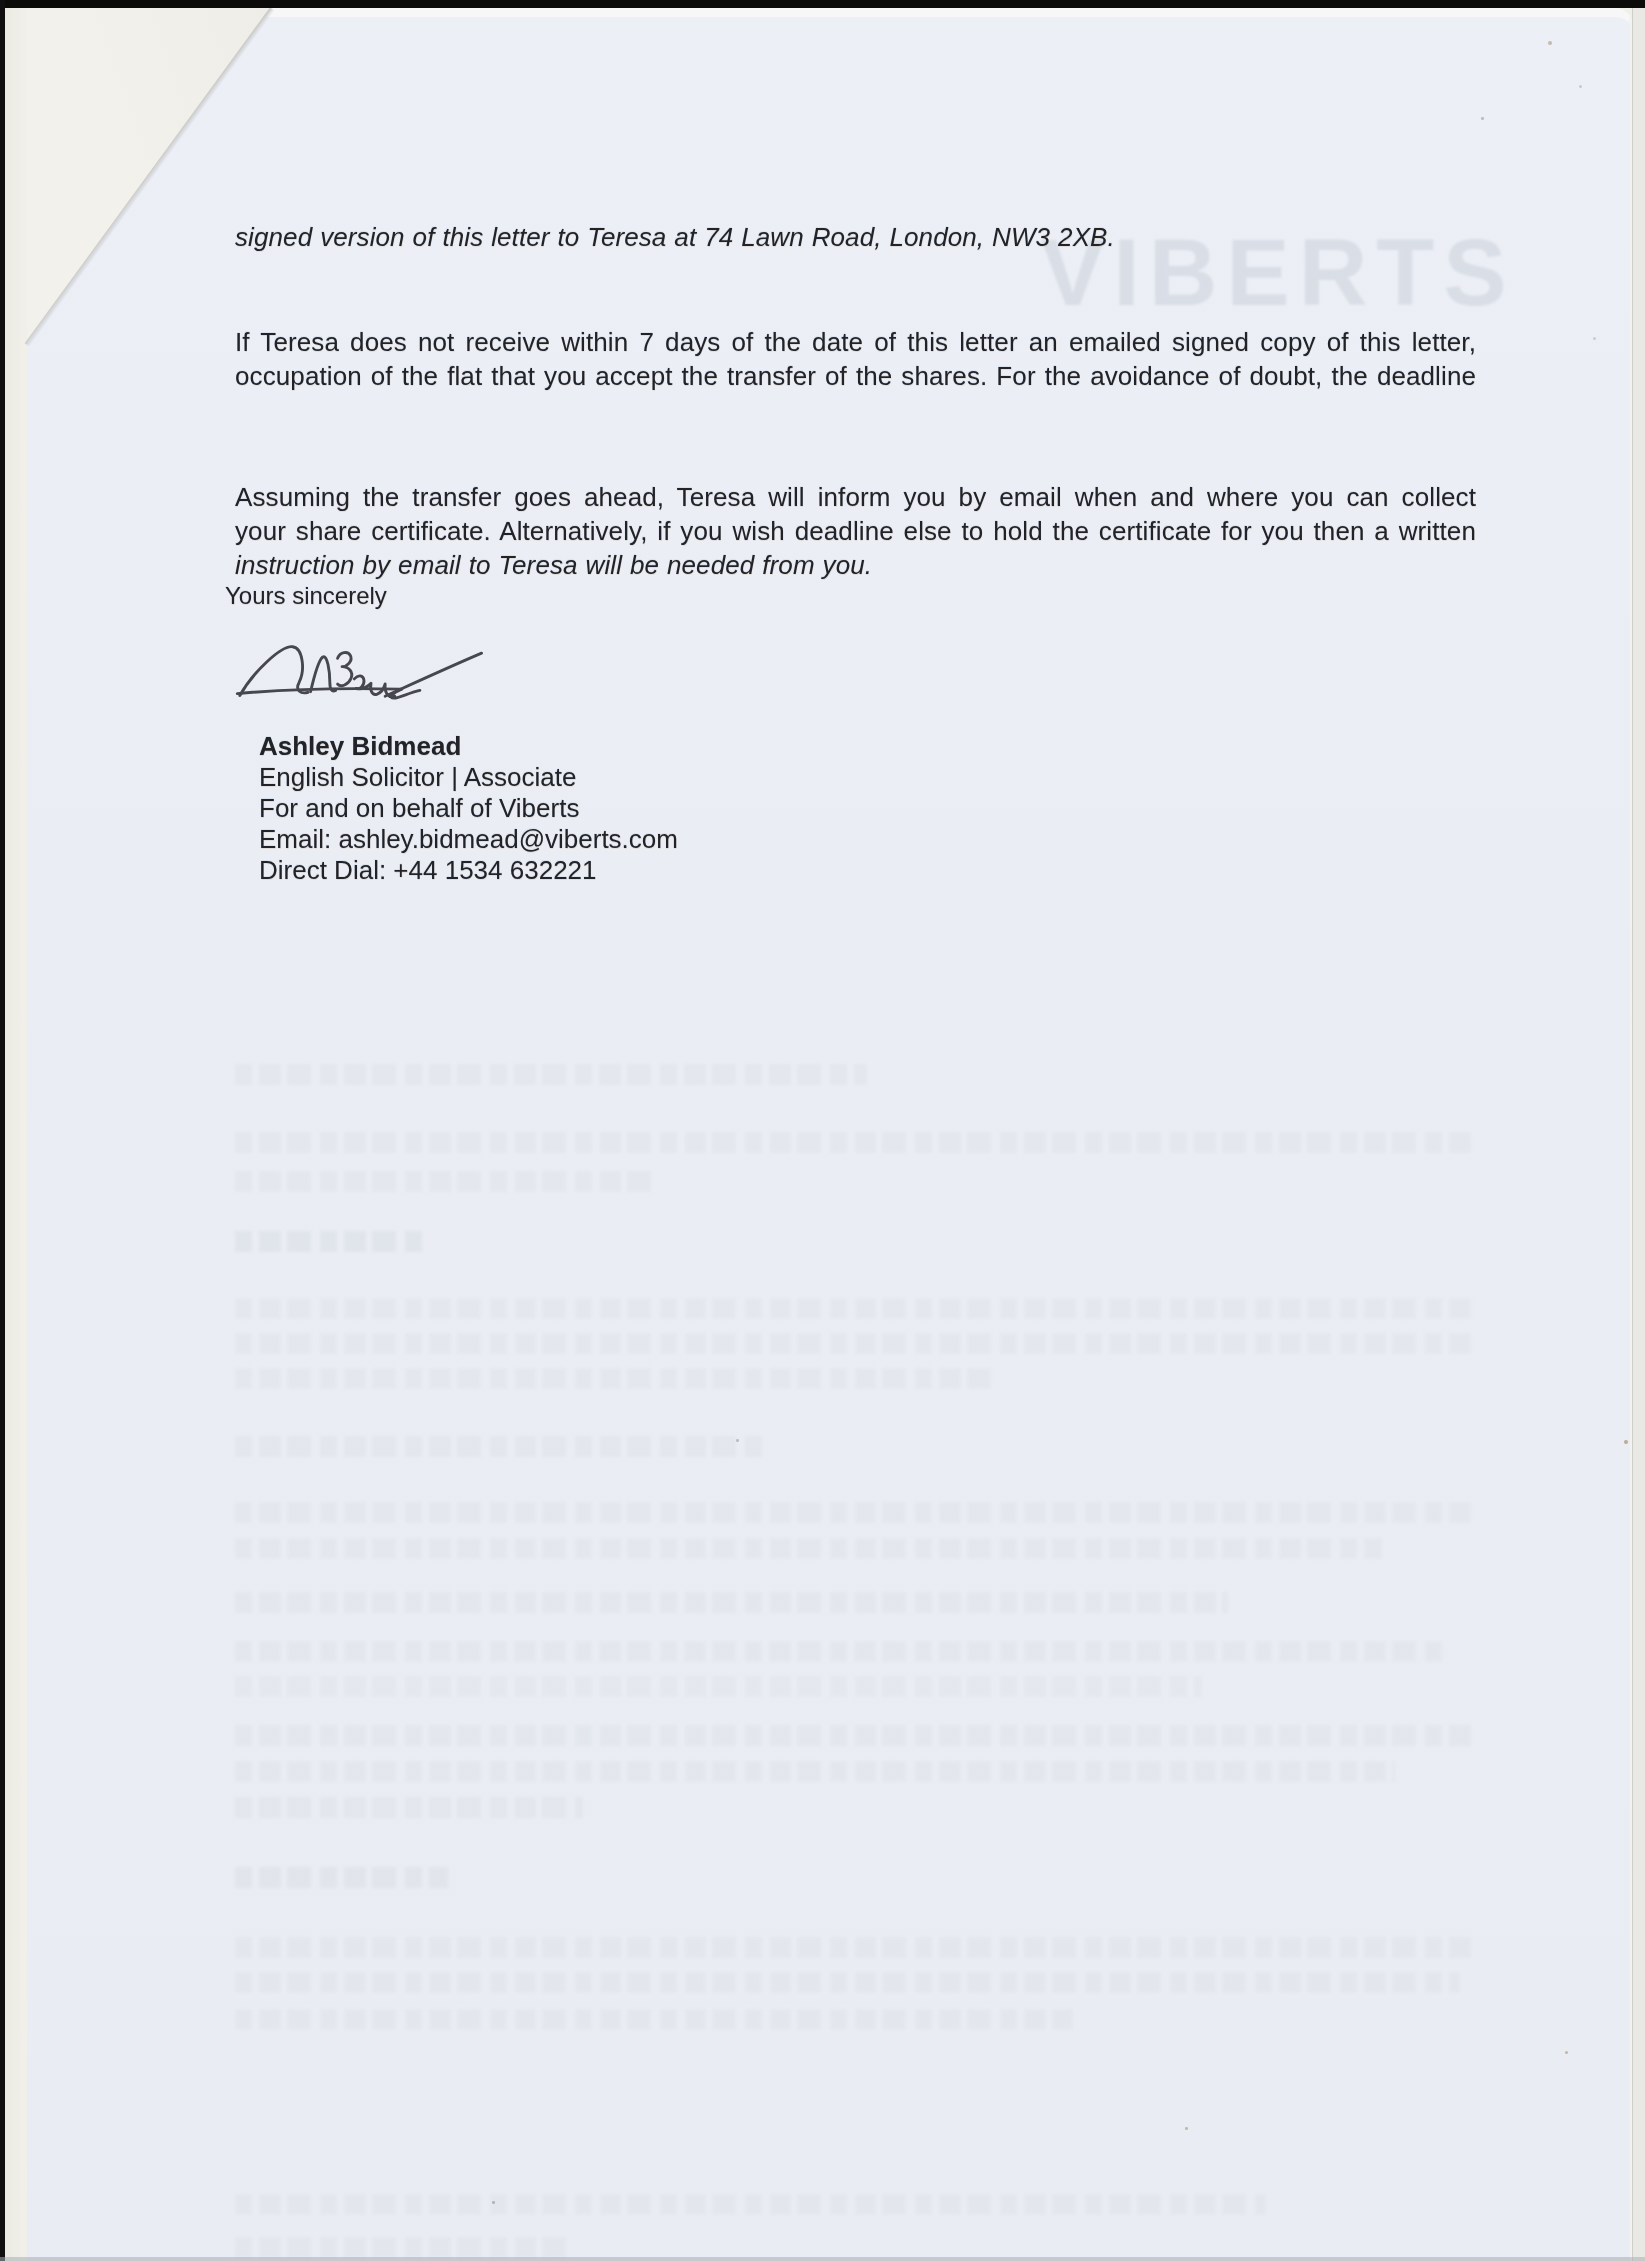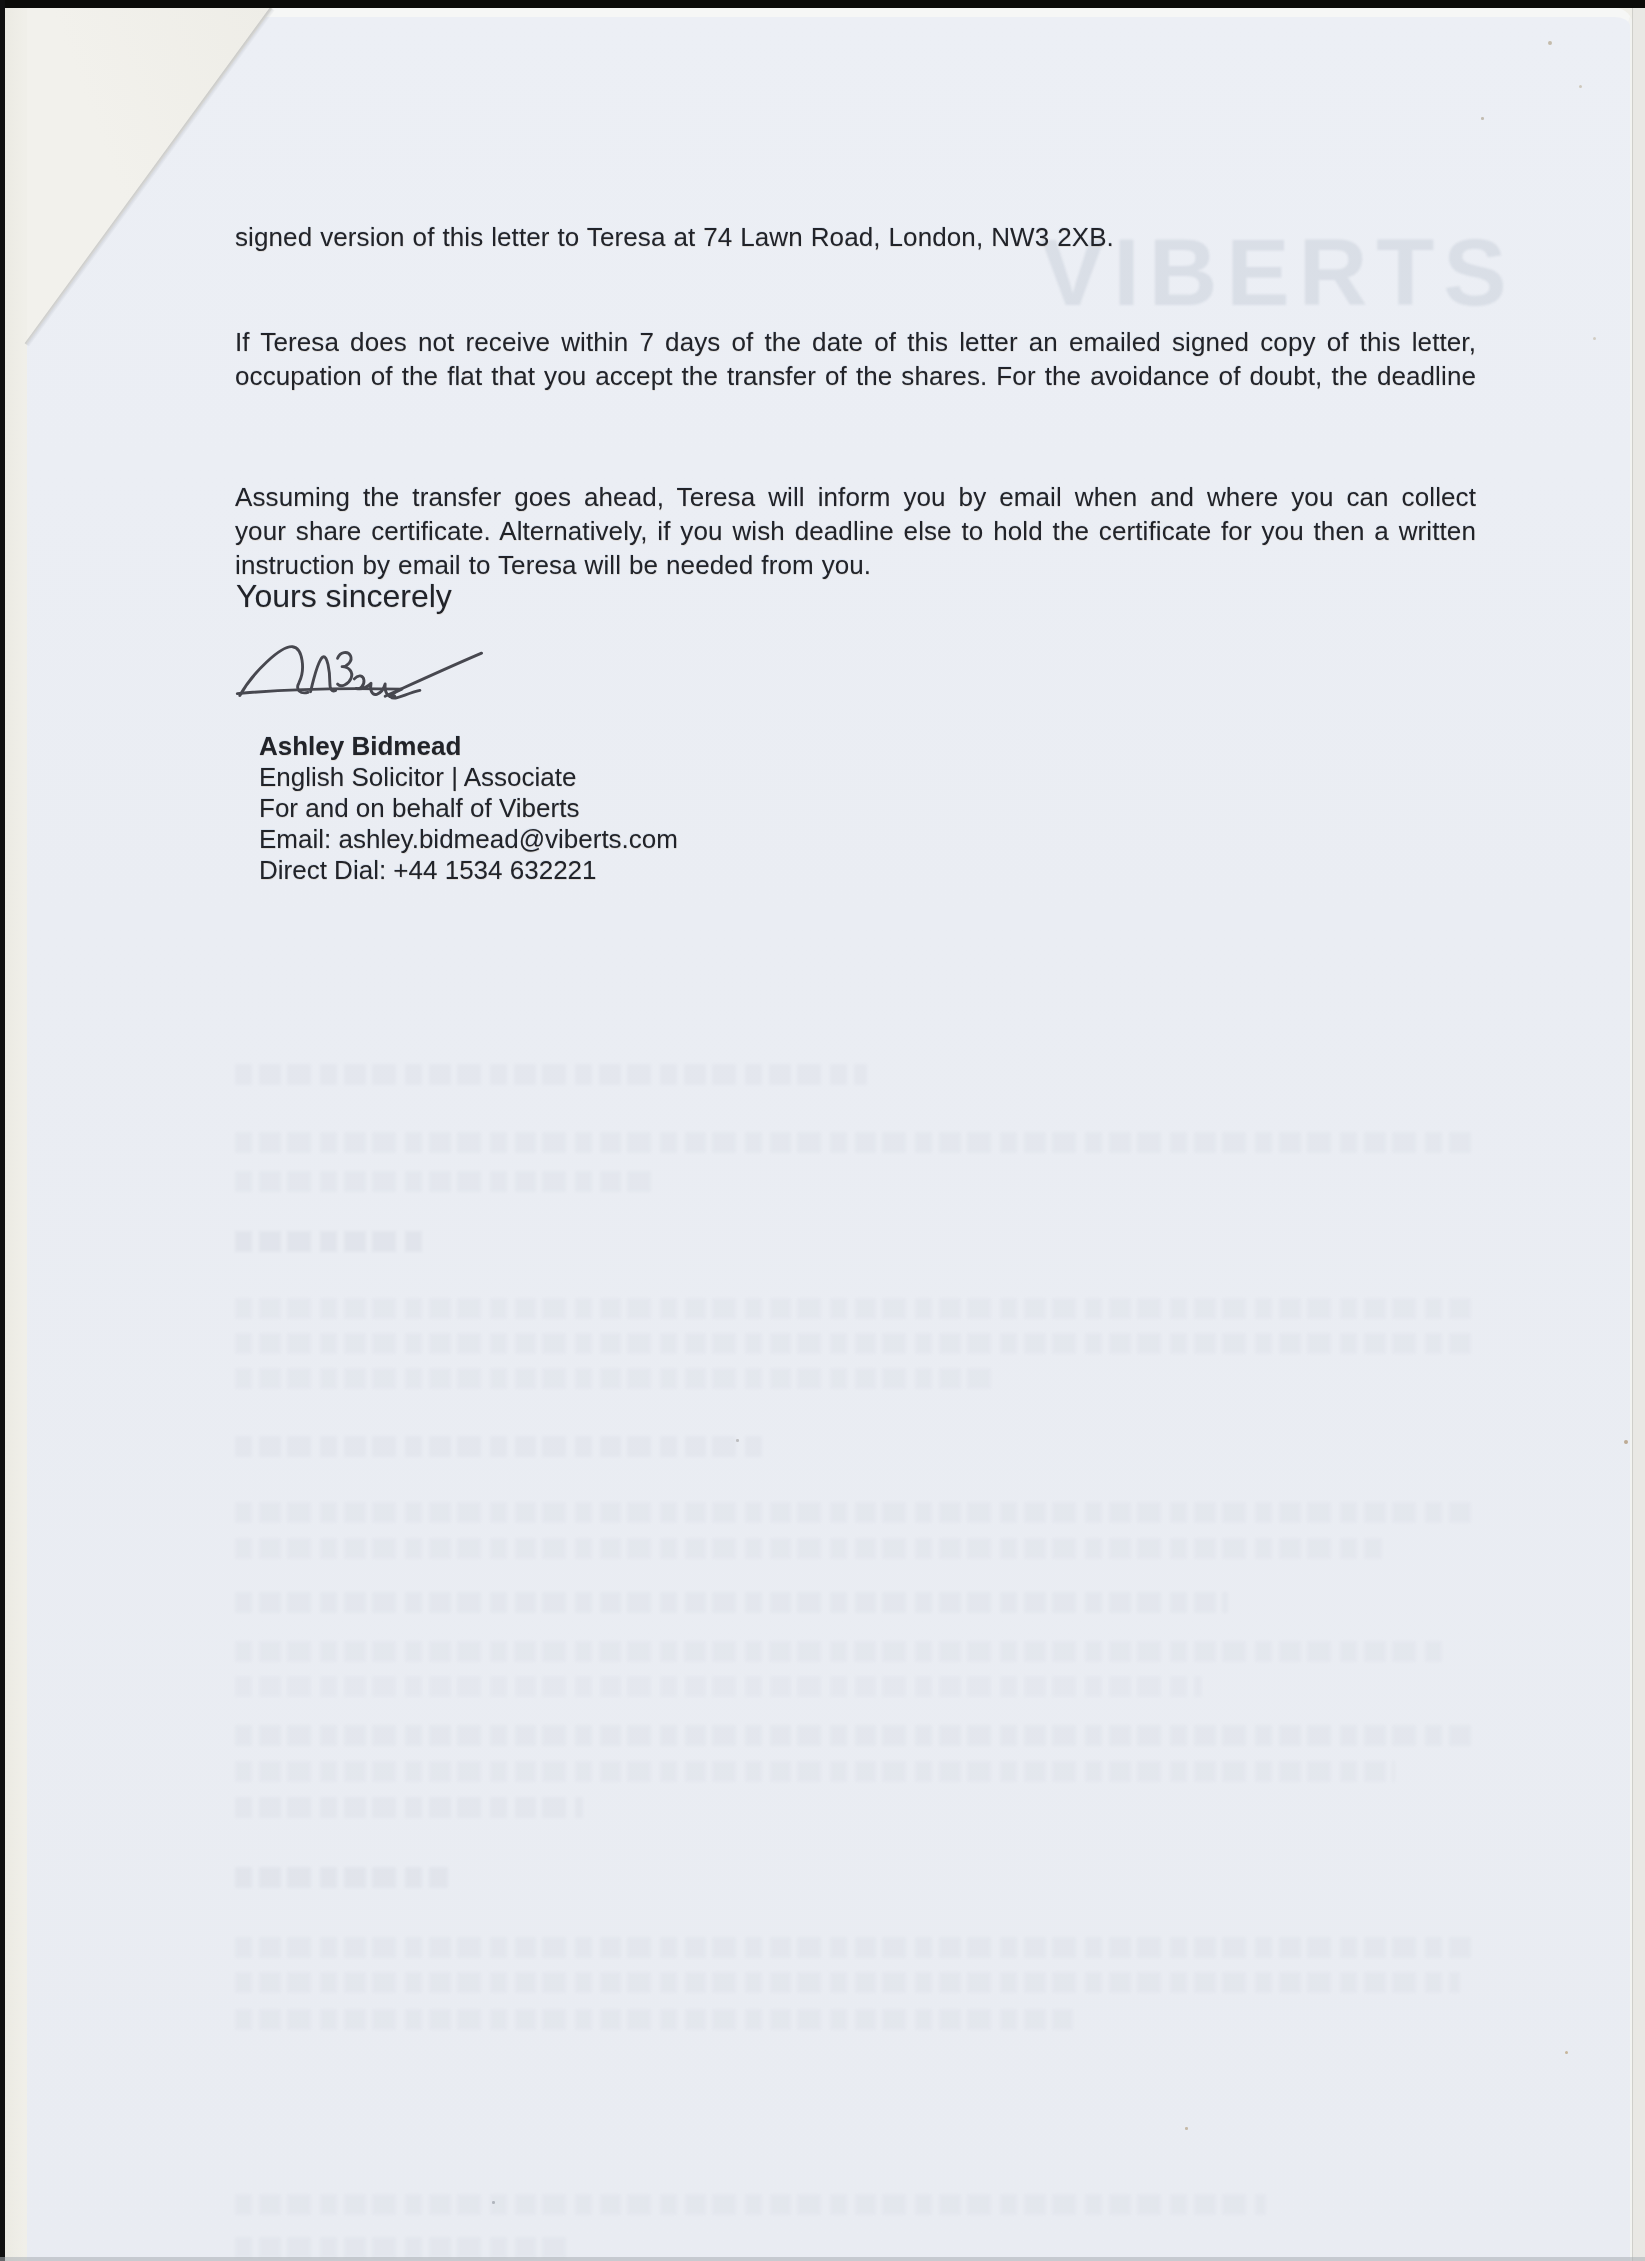--- a/index.html
+++ b/index.html
@@ -35,25 +35,25 @@
     background:#e9e8e4; border-left:1.3px solid #cfcfca;
   }
   .top-black { position:absolute; left:0; top:0; width:1645px; height:7.7px; background:#0b0b09; }
   .left-black { position:absolute; left:0; top:0; width:5.2px; height:2261px; background:#101010; }
   .bottom-line { position:absolute; left:0; bottom:0; width:1645px; height:3.9px; background:rgba(170,174,180,.55); }
 
   
   .para { position:absolute; left:235px; width:1241px; color:#212329;
     font-size:26px; line-height:34px; letter-spacing:0.1px; word-spacing:0.6px; }
   .para .line { text-align:justify; text-align-last:justify; }
-  .para .line.last { text-align-last:left; }
+  .para .line.last { text-align-last:left;font-style:italic; }
   .para, .closing, .sig-block {
     text-shadow:0.3px 0.6px 0 rgba(150,100,40,.13), -0.3px -0.6px 0 rgba(70,130,190,.11);
   }
-  .closing { position:absolute; left:236px; top:579px; color:#212329; font-size:32px; line-height:34px;text-align:right; }
+  .closing { position:absolute; left:225px; top:579px; color:#212329; font-size:24px; line-height:34px;text-align:right; }
   .signature { position:absolute; left:233px; top:639px; width:258px; height:72px; }
   .sig-block { position:absolute; left:235px; top:731px; color:#212329; font-size:26px; line-height:31px;margin-left:24px; }
   .sig-block .name { font-weight:bold; }
   .sig-block div { display:block; }
 
   
   .watermark {
     position:absolute; left:1041px; top:218px; font-size:95px; font-weight:bold;
     letter-spacing:9px; color:rgba(176,184,199,.30); filter:blur(1.3px);
   }

